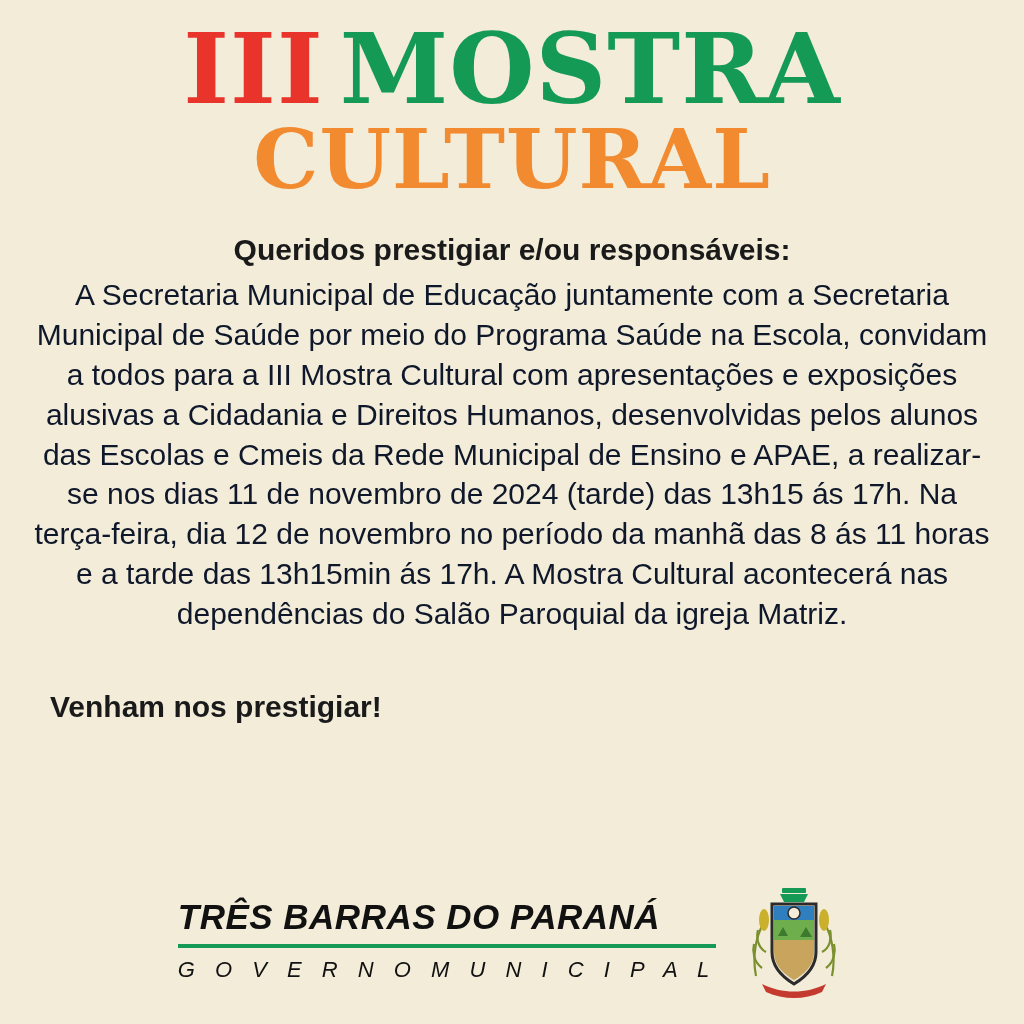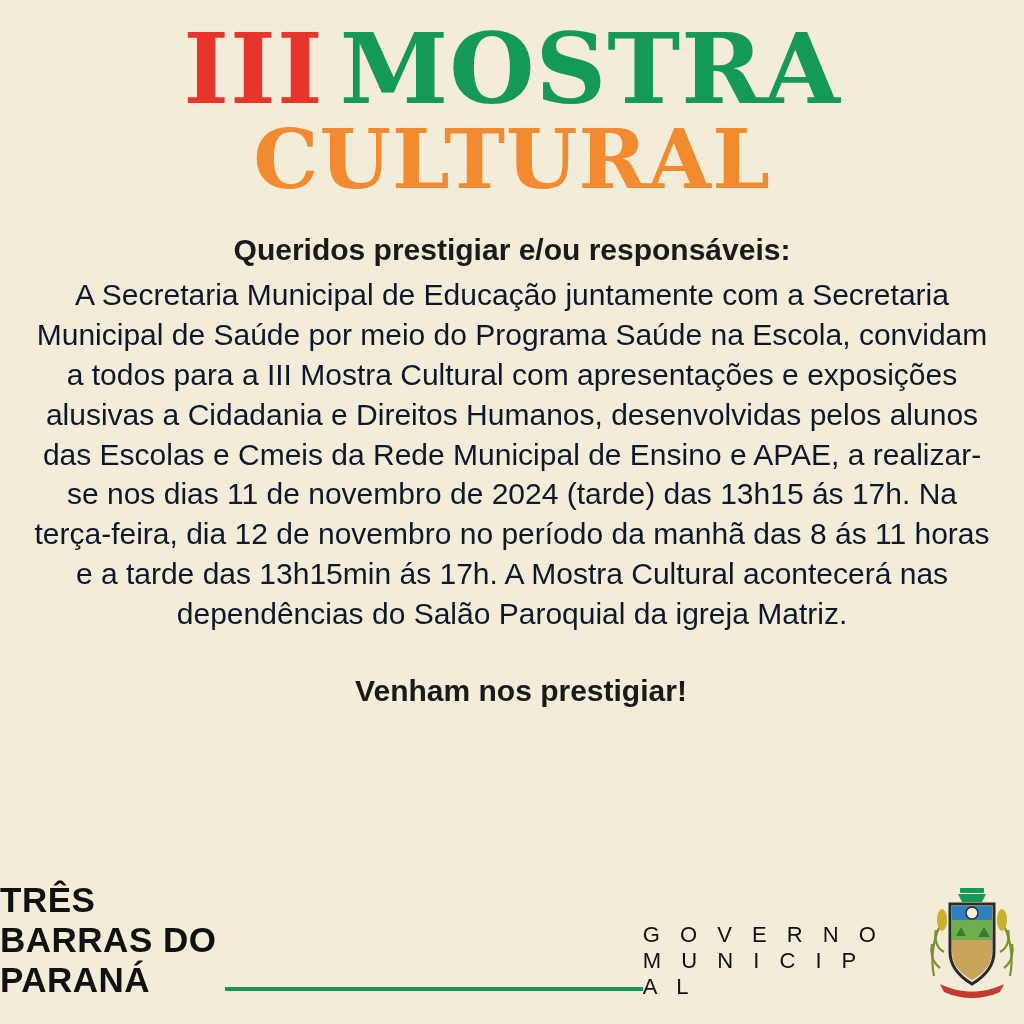--- a/index.html
+++ b/index.html
@@ -68,44 +68,45 @@
   }
   .paragraph {
     font-size: 30px;
     line-height: 1.33;
     font-weight: 400;
     text-align: center;
     color: #0f172a;
   }
   .closing {
     width: 960px;
-    margin-top: 40px;
+    margin-top: 56px;
     font-size: 30px;
     font-weight: bold;
-    text-align: center;
+    text-align: left;
     padding-left: 18px;
     box-sizing: border-box;
     color: #1a1a1a;
   }
 
   
   .footer {
     position: absolute;
     bottom: 24px;
     left: 0;
     width: 100%;
     display: flex;
     justify-content: center;
     align-items: center;
     gap: 26px;
   }
   .footer-text {
     display: flex;
-    flex-direction: row;
-    align-items: flex-end;
+    flex-direction: column;
+    align-items: flex-start;
+    font-style: italic;
   }
   .city-name {
     font-size: 35px;
     font-weight: bold;
     letter-spacing: 0.5px;
     color: #111;
   }
   .gov-rule {
     width: 100%;
     height: 4px;

